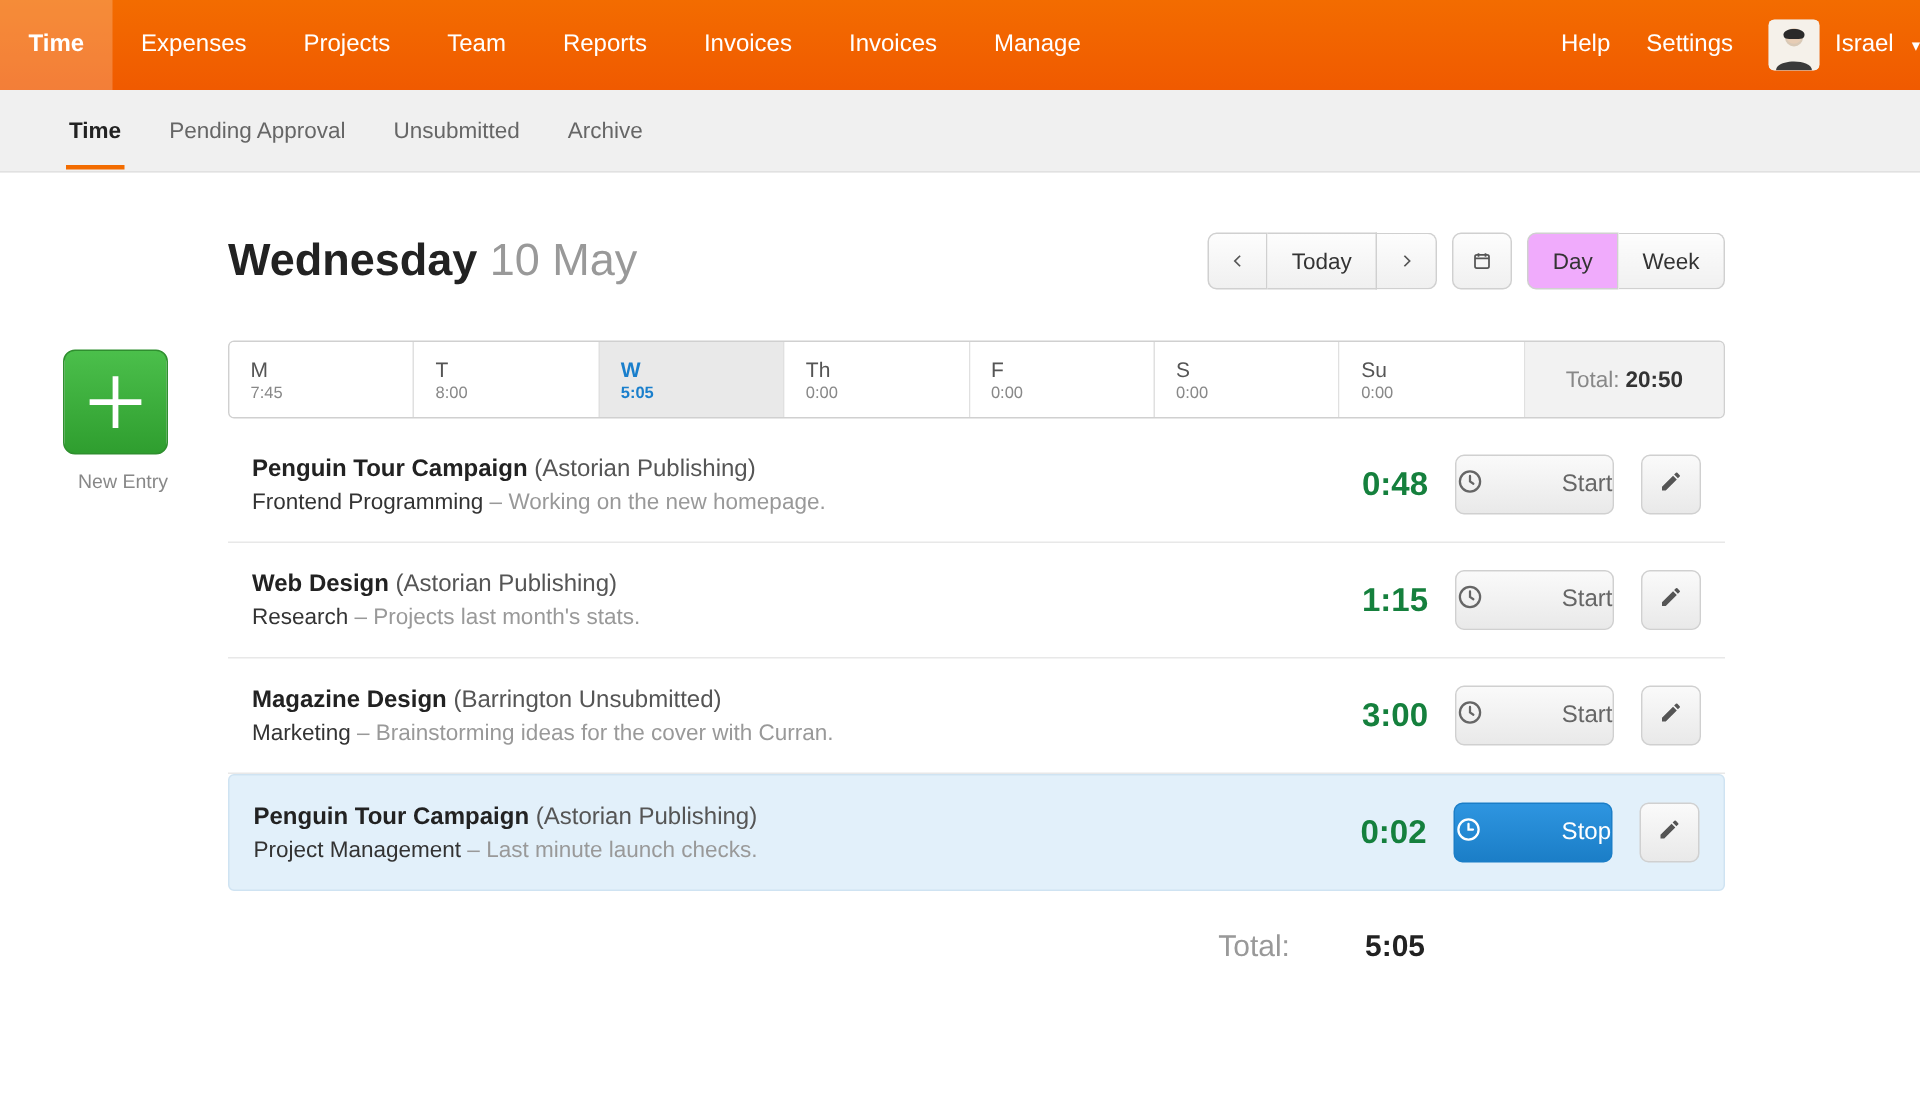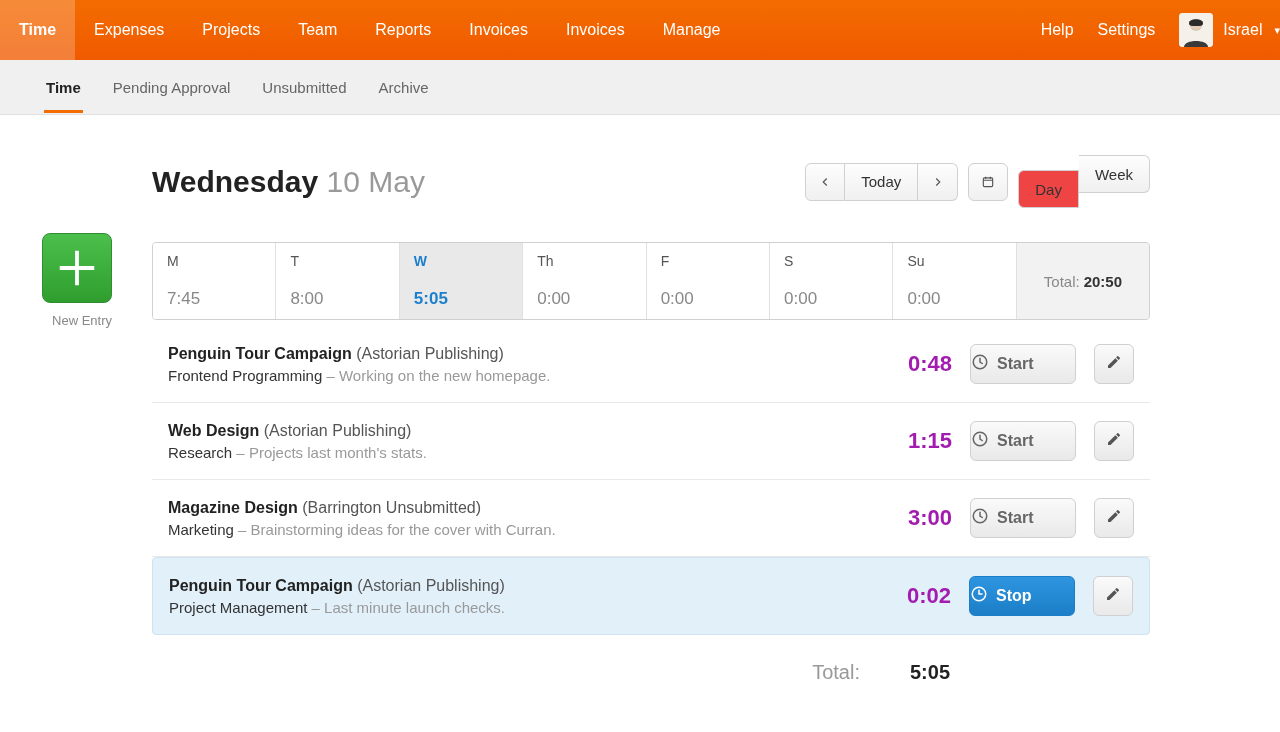--- a/index.html
+++ b/index.html
@@ -30,45 +30,45 @@
   .date-title .day { font-weight: 700; }
   .date-title .rest { color: #999; font-weight: 400; }
   .controls { display: flex; align-items: center; gap: 10px; }
   .btngrp { display: flex; }
   .btn { border: 1px solid #d0d0d0; background: linear-gradient(#fdfdfd,#f0f0f0); color: #333; font-size: 15px; height: 38px; display: flex; align-items: center; justify-content: center; padding: 0 16px; cursor: pointer; }
   .btn + .btn { border-left: none; }
   .btn.icon-only { width: 40px; padding: 0; }
   .btn.first { border-radius: 6px 0 0 6px; }
   .btn.last { border-radius: 0 6px 6px 0; }
   .btn.single { border-radius: 6px; }
-  .btn.active { background: #ef4444; margin-top: 15px; }
+  .btn.active { background: #f0abfc; }
   .btn svg { width: 14px; height: 14px; }
   
   .week-row { display: flex; border: 1px solid #d0d0d0; border-radius: 4px; overflow: hidden; background: #fafafa; }
   .day-cell { flex: 1; border-right: 1px solid #e0e0e0; padding: 10px 14px; cursor: pointer; background: #fff; }
   .day-cell:last-child { border-right: none; }
   .day-cell .abbr { font-size: 14px; color: #555; }
-  .day-cell .dur { font-size: 17px; color: #888; margin-top: 20px; }
+  .day-cell .dur { font-size: 11px; color: #888; margin-top: 2px; }
   .day-cell.selected { background: #e9e9e9; }
   .day-cell.selected .abbr, .day-cell.selected .dur { color: #1a7fcc; font-weight: 600; }
   .total-cell { flex: 1.4; background: #f2f2f2; display: flex; align-items: center; justify-content: center; color: #888; font-size: 15px; }
   .total-cell b { color: #333; margin-left: 4px; font-weight: 700; }
   
   .entries { margin-top: 6px; }
   .entry { display: flex; align-items: center; padding: 18px 16px; border-bottom: 1px solid #e8e8e8; gap: 18px; }
   .entry.running { background: #e2f0fa; border: 1px solid #cfe3f2; border-radius: 4px; }
   .entry-info { flex: 1; }
   .line1 { font-size: 16px; }
   .line1 .proj { font-weight: 700; color: #222; }
   .line1 .client { color: #555; }
   .line2 { font-size: 15px; color: #333; margin-top: 4px; }
   .line2 .sep { color: #999; }
   .line2 .note { color: #999; }
-  .duration { font-size: 22px; font-weight: 600; color: #a21caf; width: 70px; text-align: right; }
-  .action-btn { border: 1px solid #d0d0d0; background: linear-gradient(#fafafa,#e9e9e9); border-radius: 6px; height: 40px; width: 106px; display: flex; align-items: center; justify-content: flex-start; gap: 8px; color: #666; font-size: 16px; font-weight: 700; cursor: pointer; }
+  .duration { font-size: 22px; font-weight: 600; color: #15803d; width: 70px; text-align: right; }
+  .action-btn { border: 1px solid #d0d0d0; background: linear-gradient(#fafafa,#e9e9e9); border-radius: 6px; height: 40px; width: 106px; display: flex; align-items: center; justify-content: space-between; gap: 8px; color: #666; font-size: 16px; font-weight: 400; cursor: pointer; }
   .action-btn.stop { background: linear-gradient(#2e95e0,#1b7ec7); border-color: #1b7ec7; color: #fff; }
   .edit-btn { border: 1px solid #d0d0d0; background: linear-gradient(#fafafa,#e9e9e9); border-radius: 6px; height: 40px; width: 40px; display: flex; align-items: center; justify-content: center; cursor: pointer; }
   .edit-btn svg { width: 16px; height: 16px; }
   
   .footer-total { display: flex; justify-content: flex-end; padding: 26px 200px 0 0; font-size: 20px; color: #999; gap: 50px; }
   .footer-total .val { color: #222; font-weight: 700; }
 </style>
 </head>
 <body>
 

